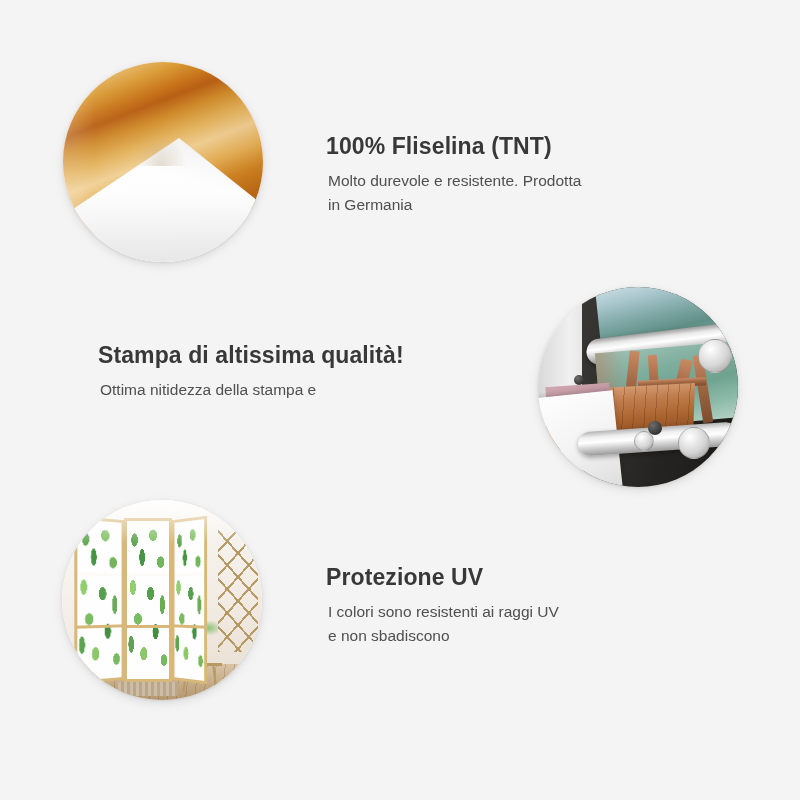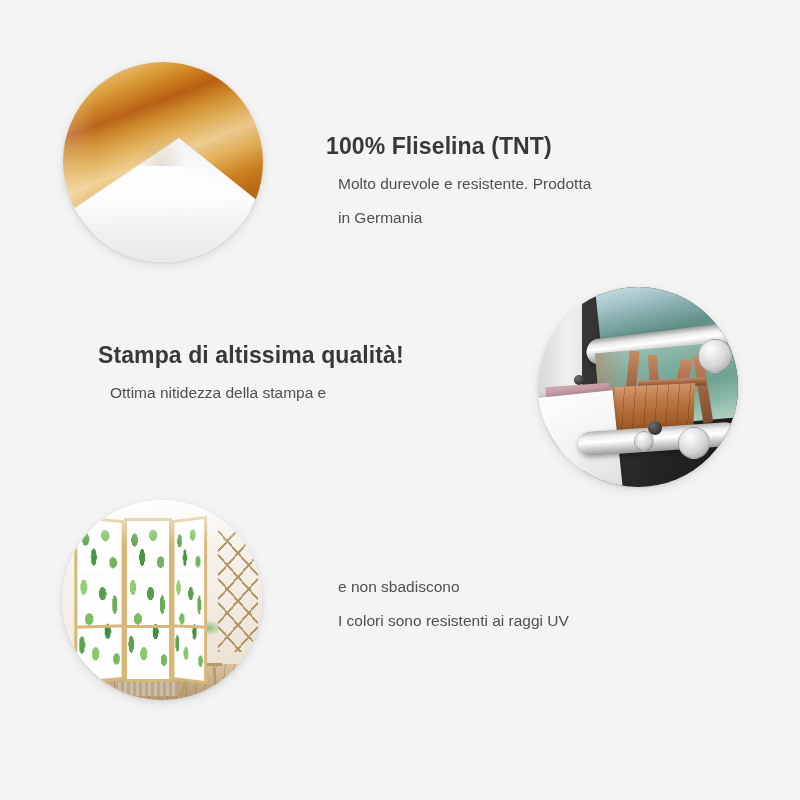--- a/index.html
+++ b/index.html
@@ -42,21 +42,21 @@
   .copy { position: absolute; }
   .copy h2 {
     margin: 0 0 9px 0;
     font-size: 23px;
     font-weight: bold;
     color: #383838;
     letter-spacing: 0.1px;
     line-height: 1.2;
   }
   .copy p {
-    margin: 12px;
+    margin: 2px;
     font-size: 15.5px;
     font-weight: normal;
     color: #4f4f4f;
     line-height: 1.45;
   }
   .copy.right-al { text-align: left; }
 
   
   #feat-1 .circle { left: 63px;  top: 62px; }
   #feat-1 .copy   { left: 326px; top: 133px; width: 400px; }
@@ -382,18 +382,19 @@
         <div class="panel pn2">
             <div class="leaves"></div>
           </div>
         <div class="panel pn3">
             <div class="leaves"></div>
           </div>
         <div class="topfade"></div>
       </div>
     </div>
     <div class="copy">
+      <h2>Protezione UV</h2>
+      <p>I colori sono resistenti ai raggi UV</p>
       <p>e non sbadiscono</p>
-      <p>I colori sono resistenti ai raggi UV</p>
     </div>
   </div>
 
 </div>
 
 </body></html>

